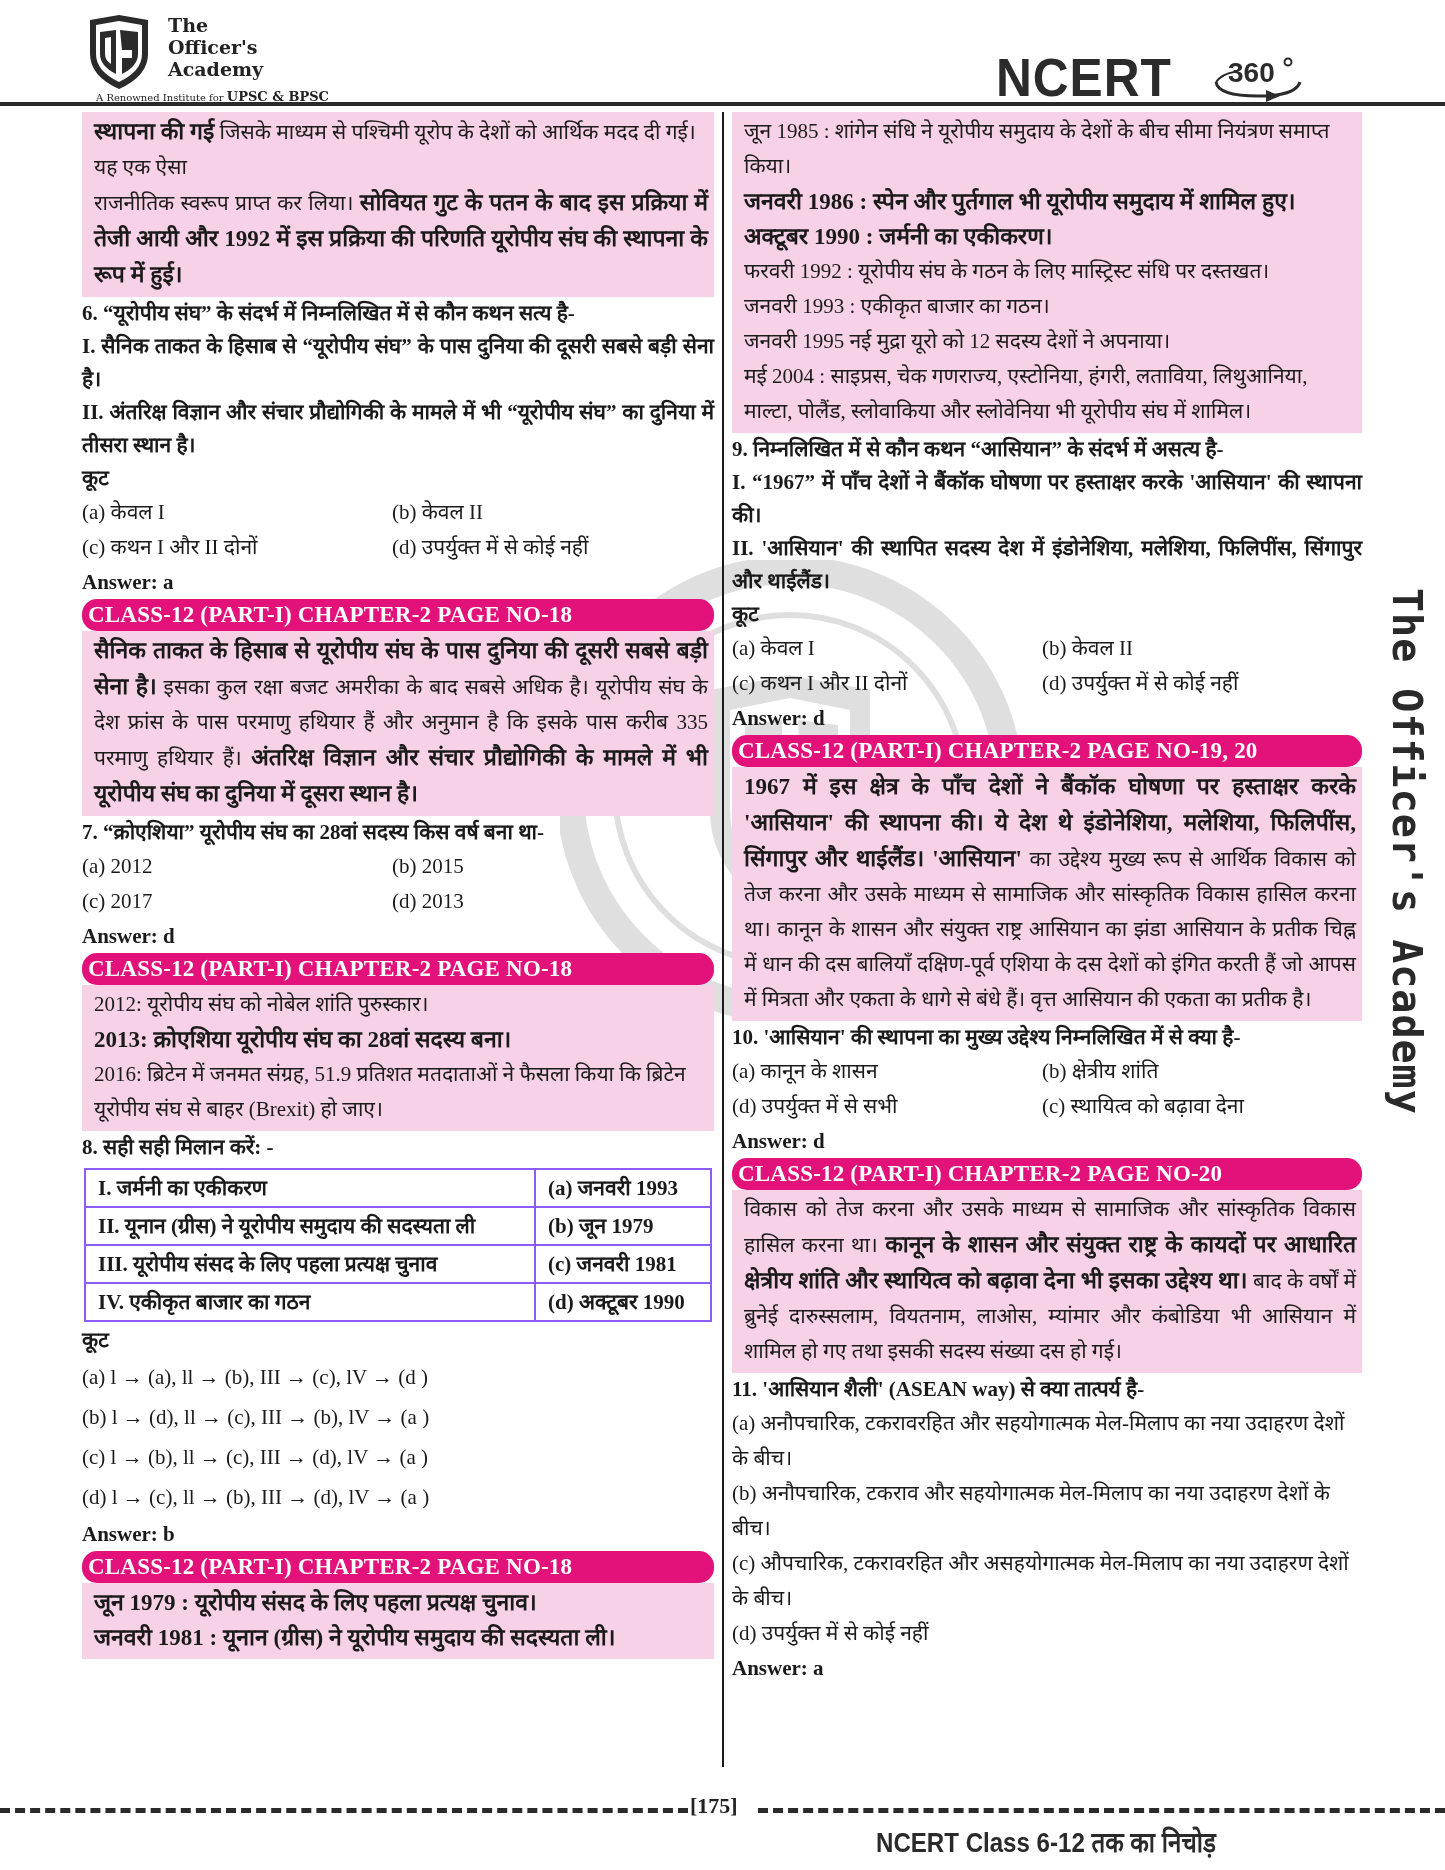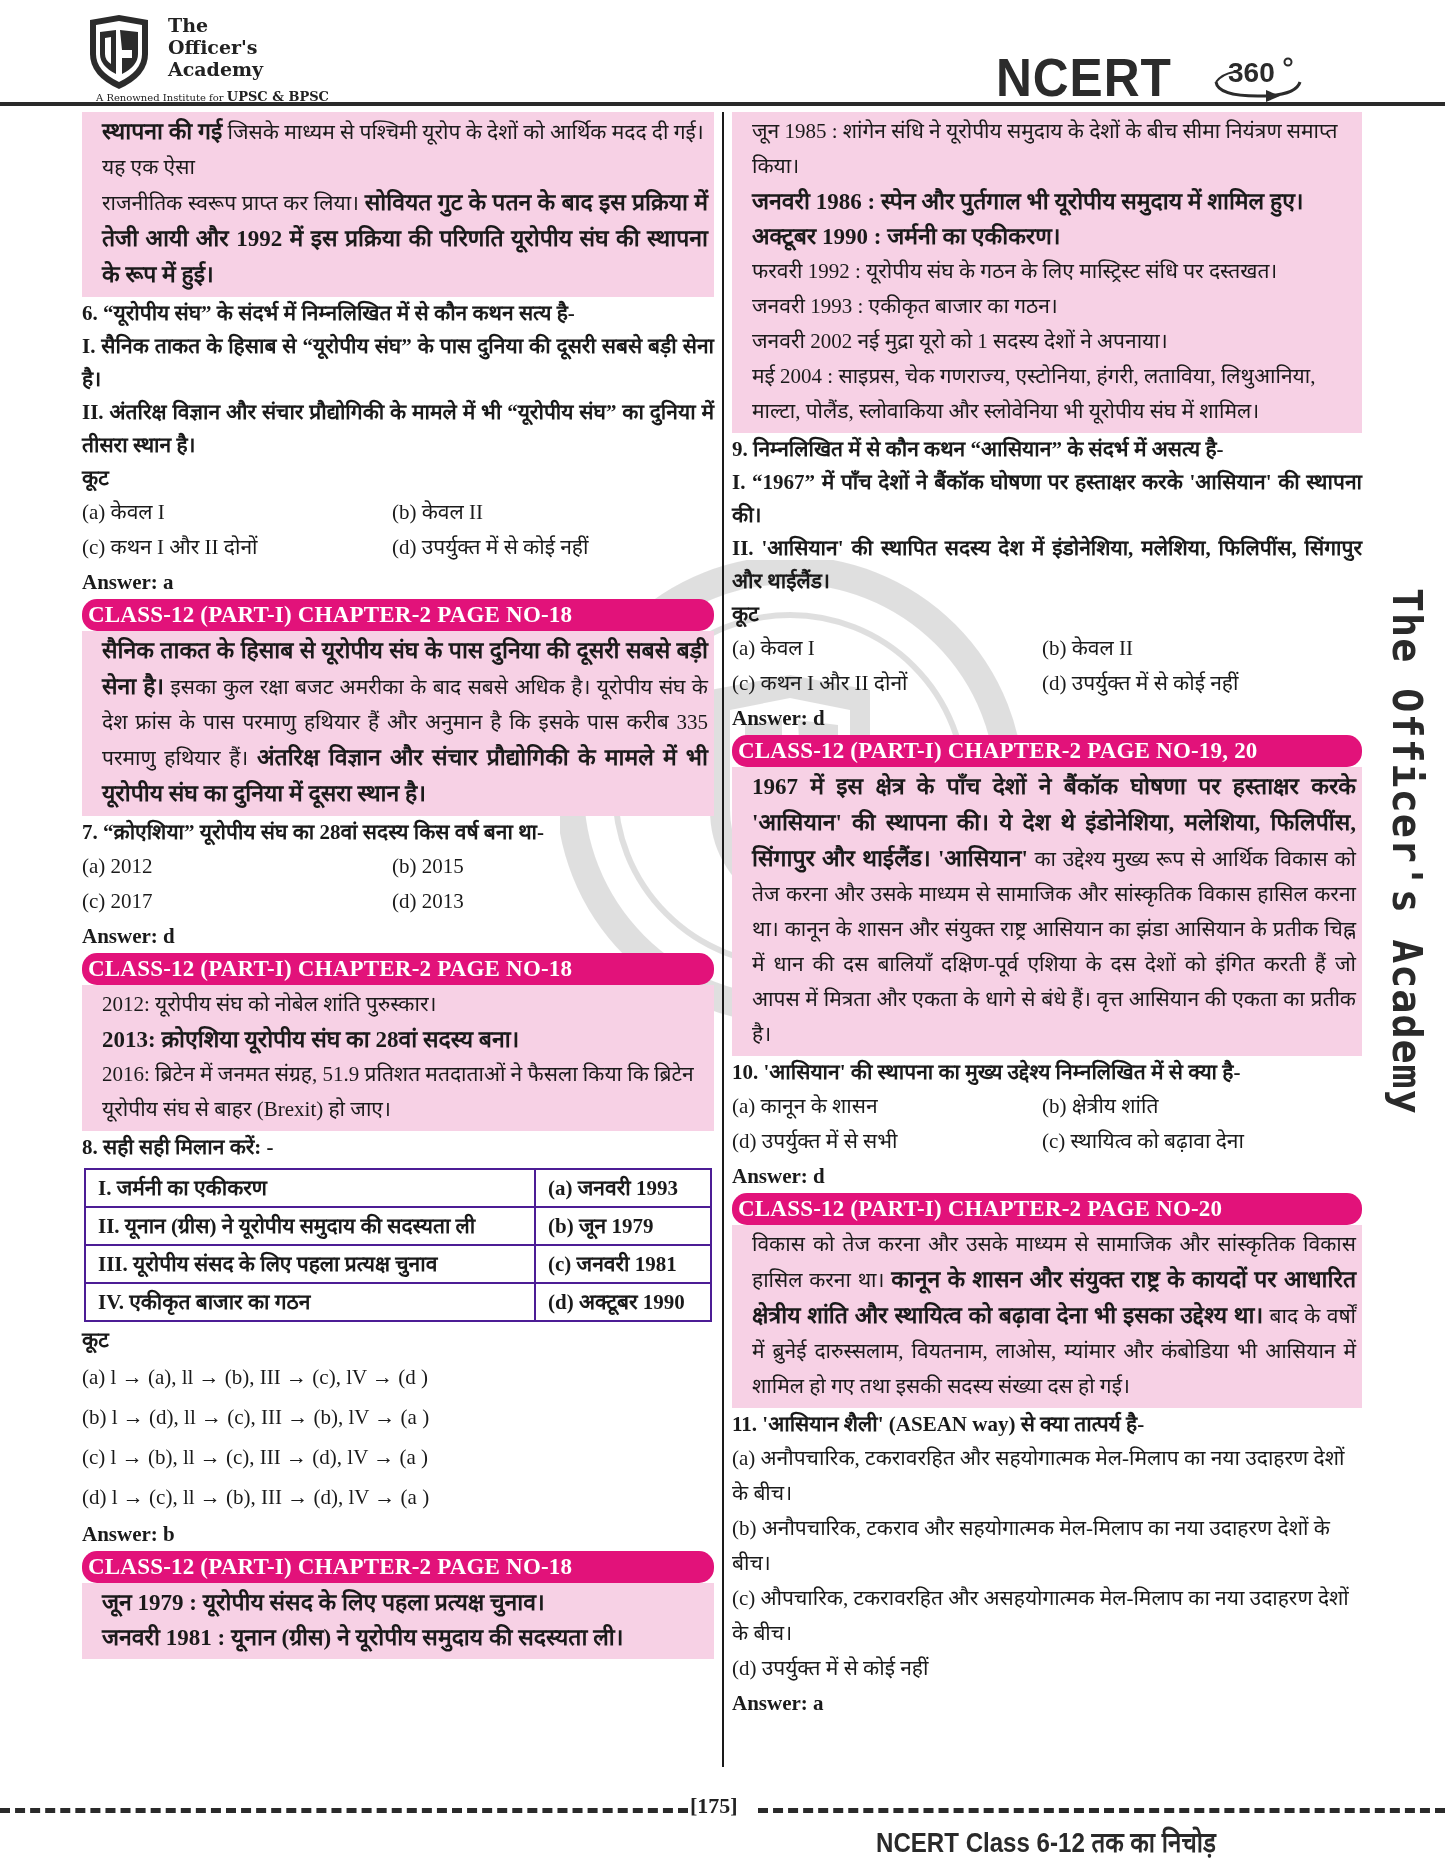--- a/index.html
+++ b/index.html
@@ -19,33 +19,33 @@
            transform: scaleX(0.92); transform-origin: left; line-height: 50px; }
   .ncert-360 { position: absolute; left: 1208px; top: 52px; width: 110px; height: 50px; }
   .header-rule { position: absolute; left: 0; top: 102px; width: 1445px; height: 4px; background: #2a2a2a; }
 
   
   .col { position: absolute; top: 112px; }
   .col-left { left: 82px; width: 632px; }
   .col-right { left: 732px; width: 630px; }
   .col-divider { position: absolute; left: 722px; top: 112px; width: 2px; height: 1655px; background: #1a1a1a; }
 
-  .pink { background: #f7d1e5; padding: 2px 6px 4px 20px; }
+  .pink { background: #f7d1e5; padding: 2px 6px 4px 12px; }
   .banner { background: #e2127a; color: #ffffff; font-weight: bold; font-size: 23px;
             line-height: 32px; padding: 0 6px; letter-spacing: 0.2px; border-radius: 15px; }
   p { margin: 0; }
   .t { font-size: 21px; line-height: 35px; }
   .b { font-weight: bold; font-size: 23px; line-height: 35px; }
   .q { font-weight: bold; font-size: 21px; line-height: 33px; }
   .opt-grid { display: grid; grid-template-columns: 310px 1fr; font-size: 21px; line-height: 35px; }
   .answer { text-align: left; font-weight: bold; font-size: 21px; line-height: 34px; padding-right: 2px; }
   .justify { text-align: justify; text-align-last: left; }
 
   table.match { border-collapse: collapse; width: 628px; font-weight: bold; font-size: 21px; margin: 4px 0 2px 2px; }
-  table.match td { border: 2px solid #4c1d95; padding: 2px 12px; line-height: 32px; vertical-align: top; }
+  table.match td { border: 2px solid #8b5cf6; padding: 2px 12px; line-height: 32px; vertical-align: top; }
   table.match td:first-child { width: 424px; text-align: justify; }
 
   .arrow-line { font-size: 21px; line-height: 40px; }
 
   
   .side { position: absolute; left: 1378px; top: 588px; width: 60px; height: 560px; }
   .side span { position: absolute; left: 52px; top: 0; transform: rotate(90deg); transform-origin: 0 0;
                font-family: "DejaVu Sans Mono", monospace; font-weight: bold; font-size: 40px;
                white-space: nowrap; color: #2a2a2a; letter-spacing: 1px; }
 
@@ -188,21 +188,21 @@
 </div>
 
 <div class="col col-right">
 
   <div class="pink">
     <p class="t">जून 1985 : शांगेन संधि ने यूरोपीय समुदाय के देशों के बीच सीमा नियंत्रण समाप्त किया।</p>
     <p class="b">जनवरी 1986 : स्पेन और पुर्तगाल भी यूरोपीय समुदाय में शामिल हुए।</p>
     <p class="b">अक्टूबर 1990 : जर्मनी का एकीकरण।</p>
     <p class="t">फरवरी 1992 : यूरोपीय संघ के गठन के लिए मास्ट्रिस्ट संधि पर दस्तखत।</p>
     <p class="t">जनवरी 1993 : एकीकृत बाजार का गठन।</p>
-    <p class="t">जनवरी 2002 नई मुद्रा यूरो को 1 सदस्य देशों ने अपनाया।</p>
+    <p class="t">जनवरी 1995 नई मुद्रा यूरो को 12 सदस्य देशों ने अपनाया।</p>
     <p class="t">मई 2004 : साइप्रस, चेक गणराज्य, एस्टोनिया, हंगरी, लताविया, लिथुआनिया, माल्टा, पोलैंड, स्लोवाकिया और स्लोवेनिया भी यूरोपीय संघ में शामिल।</p>
   </div>
 
   <div>
     <p class="q">9. निम्नलिखित में से कौन कथन “आसियान” के संदर्भ में असत्य है-</p>
     <p class="q justify">I. “1967” में पाँच देशों ने बैंकॉक घोषणा पर हस्ताक्षर करके 'आसियान' की स्थापना की।</p>
     <p class="q justify">II. 'आसियान' की स्थापित सदस्य देश में इंडोनेशिया, मलेशिया, फिलिपींस, सिंगापुर और थाईलैंड।</p>
     <p class="q">कूट</p>
     <div class="opt-grid">
       <span>(a) केवल I</span>

